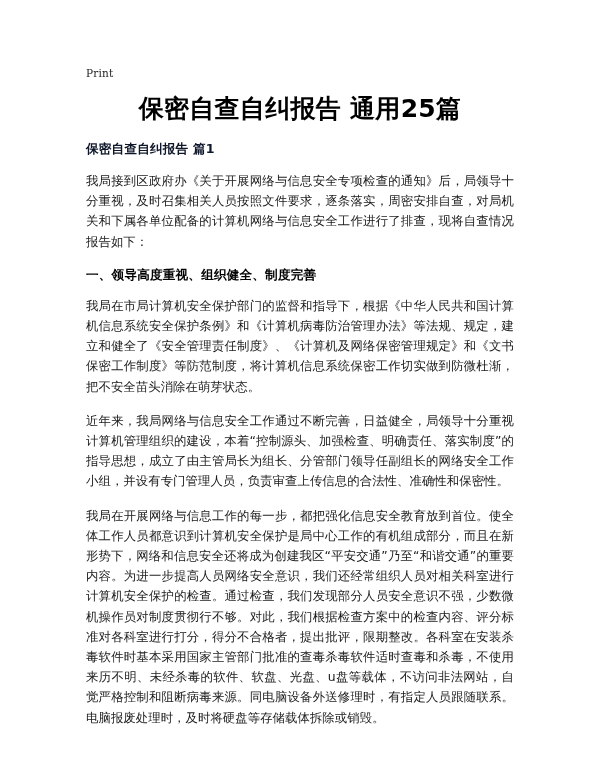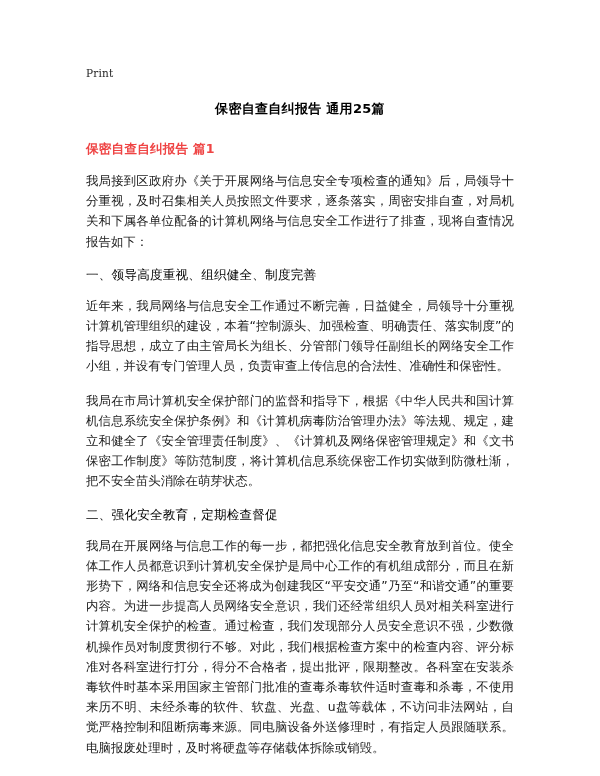--- a/index.html
+++ b/index.html
@@ -41,41 +41,41 @@
 
   
   .content {
     position: absolute;
     left: 86px;
     top: 96px;
     width: 428px;
   }
 
   .doc-title {
-    font-size: 13px;
+    font-size: 25px;
     line-height: 26px;
     font-weight: bold;
     text-align: center;
     margin: 0 0 18px 0;
     letter-spacing: 0.3px;
     color: #000000;
   }
 
   .subtitle {
     font-size: 12.3px;
     line-height: 18px;
     margin: 0 0 15px 0;
     color: #1a1a1a;
     letter-spacing: 0.1px;
   }
 
   .section-head {
     font-size: 12.6px;
     line-height: 18px;
-    font-weight: normal;
+    font-weight: bold;
     margin: 0 0 12px 0;
     color: #000000;
     letter-spacing: 0.2px;
   }
 
   .para {
     font-size: 12.4px;
     line-height: 20.2px;
     margin: 8px 0 14px 0;
     text-align: justify;
@@ -84,21 +84,21 @@
     letter-spacing: 0.05px;
   }
 
   .para:last-child { margin-bottom: 0; }
 
   .head2 {
     font-size: 12.6px;
     line-height: 18px;
     font-weight: bold;
     margin: 32px 0 13px 0;
-    color: #ef4444;
+    color: #0f172a;
     letter-spacing: 0.2px;
   }
   .head2.first { margin-top: 2px; }
 </style>
 </head>
 <body>
 
 <div class="page">
 
   <a class="print-link">Print</a>
@@ -107,22 +107,21 @@
 
     <h1 class="doc-title">保密自查自纠报告 通用25篇</h1>
 
 
     <h2 class="head2 first">保密自查自纠报告 篇1</h2>
 
     <p class="para">我局接到区政府办《关于开展网络与信息安全专项检查的通知》后，局领导十分重视，及时召集相关人员按照文件要求，逐条落实，周密安排自查，对局机关和下属各单位配备的计算机网络与信息安全工作进行了排查，现将自查情况报告如下：</p>
 
     <h3 class="section-head">一、领导高度重视、组织健全、制度完善</h3>
 
+    <p class="para">我局在市局计算机安全保护部门的监督和指导下，根据《中华人民共和国计算机信息系统安全保护条例》和《计算机病毒防治管理办法》等法规、规定，建立和健全了《安全管理责任制度》、《计算机及网络保密管理规定》和《文书保密工作制度》等防范制度，将计算机信息系统保密工作切实做到防微杜渐，把不安全苗头消除在萌芽状态。</p>
+
     <p class="para">近年来，我局网络与信息安全工作通过不断完善，日益健全，局领导十分重视计算机管理组织的建设，本着“控制源头、加强检查、明确责任、落实制度”的指导思想，成立了由主管局长为组长、分管部门领导任副组长的网络安全工作小组，并设有专门管理人员，负责审查上传信息的合法性、准确性和保密性。</p>
 
-    <p class="para">我局在市局计算机安全保护部门的监督和指导下，根据《中华人民共和国计算机信息系统安全保护条例》和《计算机病毒防治管理办法》等法规、规定，建立和健全了《安全管理责任制度》、《计算机及网络保密管理规定》和《文书保密工作制度》等防范制度，将计算机信息系统保密工作切实做到防微杜渐，把不安全苗头消除在萌芽状态。</p>
-
-    <h3 class="section-head">二、强化安全教育，定期检查督促</h3>
 
     <p class="para">我局在开展网络与信息工作的每一步，都把强化信息安全教育放到首位。使全体工作人员都意识到计算机安全保护是局中心工作的有机组成部分，而且在新形势下，网络和信息安全还将成为创建我区“平安交通”乃至“和谐交通”的重要内容。为进一步提高人员网络安全意识，我们还经常组织人员对相关科室进行计算机安全保护的检查。通过检查，我们发现部分人员安全意识不强，少数微机操作员对制度贯彻行不够。对此，我们根据检查方案中的检查内容、评分标准对各科室进行打分，得分不合格者，提出批评，限期整改。各科室在安装杀毒软件时基本采用国家主管部门批准的查毒杀毒软件适时查毒和杀毒，不使用来历不明、未经杀毒的软件、软盘、光盘、u盘等载体，不访问非法网站，自觉严格控制和阻断病毒来源。同电脑设备外送修理时，有指定人员跟随联系。电脑报废处理时，及时将硬盘等存储载体拆除或销毁。</p>
 
   </div>
 </div>
 
 </body></html>

